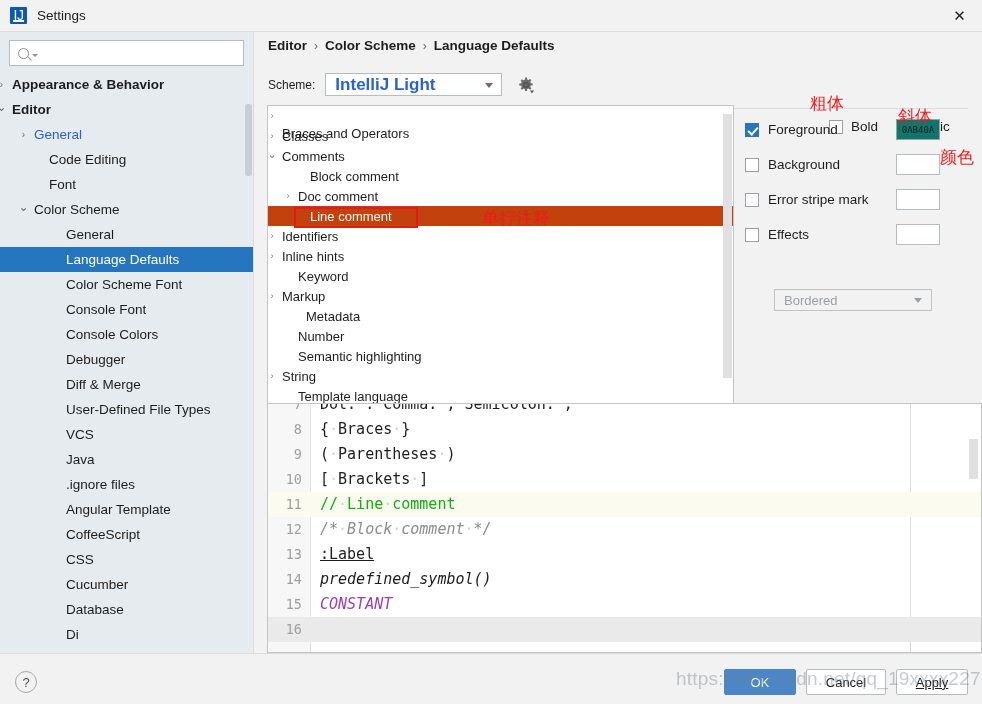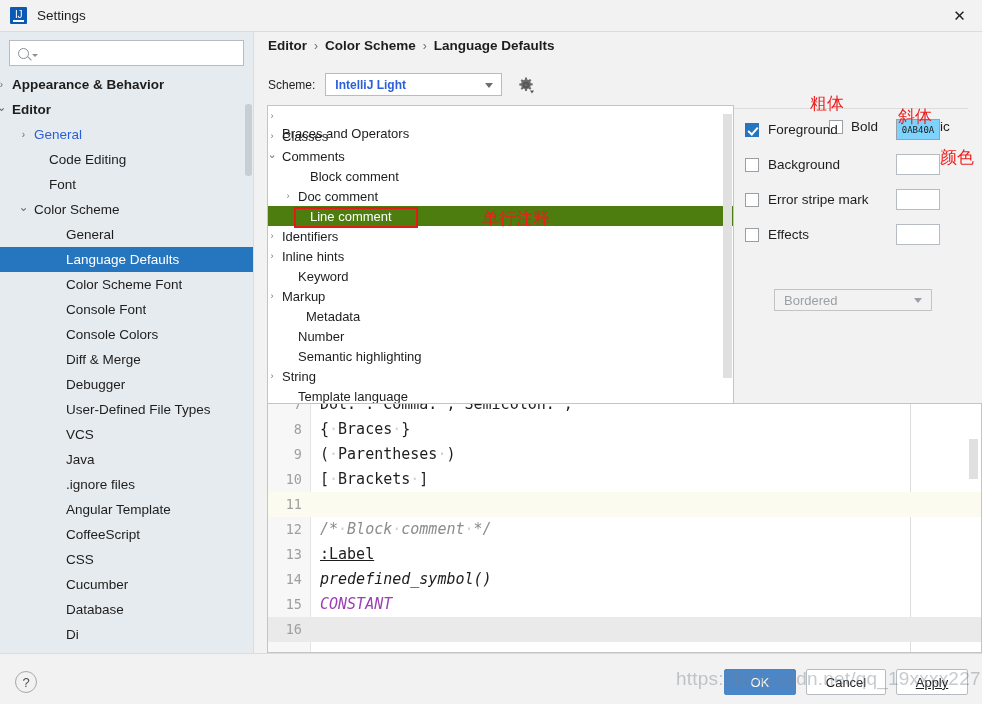--- a/index.html
+++ b/index.html
@@ -21,21 +21,21 @@
     display:flex; align-items:center;
   }
   #app-icon {
     width:17px; height:17px; margin-left:10px; margin-right:10px;
     background:#0a5ab5; border-radius:1px;
     display:flex; align-items:center; justify-content:center;
     position:relative;
   }
   #app-icon .ij {
     font-family:"Liberation Sans", sans-serif;
-    font-size:10px; font-weight:normal; color:#ffffff; letter-spacing:-0.5px;
+    font-size:14px; font-weight:normal; color:#ffffff; letter-spacing:-0.5px;
     line-height:1; margin-top:-2px;
   }
   #app-icon .bar { position:absolute; bottom:2px; left:3px; right:3px; height:2px; background:#fff; }
   #win-title { font-size:13.5px; color:#1d1d1d; }
   #close-btn {
     position:absolute; right:0; top:0; width:45px; height:31px;
     display:flex; align-items:center; justify-content:center;
     font-size:15px; color:#202020; cursor:default;
   }
   #titlebar-sep { position:absolute; left:0; top:31px; width:982px; height:1px; background:#dcdcdc; }
@@ -97,21 +97,21 @@
   }
   #breadcrumb .sep { font-weight:normal; color:#6e6e6e; font-size:12px; }
 
   #scheme-row { position:absolute; left:14px; top:41px; display:flex; align-items:center; }
   #scheme-label { font-size:12px; color:#1d1d1d; margin-right:10px; }
   #scheme-combo {
     width:177px; height:23px; background:#ffffff; border:1px solid #b6bcc2;
     display:flex; align-items:center; position:relative;
   }
   #scheme-combo .val {
-    font-size:12px; font-weight:bold; color:#2b5fd9; padding-left:9px;
+    font-size:17px; font-weight:bold; color:#2b5fd9; padding-left:9px;
   }
   #scheme-combo .dd {
     position:absolute; right:8px; top:9px;
     width:0;height:0;border-left:4.5px solid transparent;border-right:4.5px solid transparent;
     border-top:5px solid #6e6e6e;
   }
   #gear-btn {
     margin-left:15px; width:18px; height:18px; position:relative; cursor:default;
   }
   #gear-btn svg { display:block; }
@@ -119,21 +119,21 @@
 
   
   #attr-panel {
     position:absolute; left:267px; top:105px; width:467px; height:300px;
     background:#ffffff; border:1px solid #c4c4c4; overflow:hidden;
   }
   .anode {
     height:20px; display:flex; align-items:center; font-size:13px; color:#1d1d1d;
     white-space:nowrap; position:relative;
   }
-  .anode.sel { background:#4d7c0f; color:#ffffff; }
+  .anode.sel { background:#c2410c; color:#ffffff; }
   .anode .arr { width:16px; flex:none; text-align:center; font-size:9px; color:#767676; line-height:1; }
   #attr-scroll { position:absolute; right:1px; top:8px; width:9px; height:282px; }
   #attr-thumb { position:absolute; left:0; top:0; width:9px; height:264px; background:#e0e0e0; }
 
   
   #linecomment-box {
     position:absolute; left:294px; top:207px; width:124px; height:21px;
     border:2px solid #e61919; pointer-events:none;
   }
 
@@ -299,25 +299,25 @@
       <div class="tnode">
         <span class="arrow" style="margin-left: 49px;"></span>
         <span class="lbl" style="margin-left: 4px;">Console Font</span>
       </div>
       <div class="tnode">
         <span class="arrow" style="margin-left: 49px;"></span>
         <span class="lbl" style="margin-left: 4px;">Console Colors</span>
       </div>
       <div class="tnode">
         <span class="arrow" style="margin-left: 49px;"></span>
+        <span class="lbl" style="margin-left: 4px;">Debugger</span>
+      </div>
+      <div class="tnode">
+        <span class="arrow" style="margin-left: 49px;"></span>
         <span class="lbl" style="margin-left: 4px;">Diff &amp; Merge</span>
-      </div>
-      <div class="tnode">
-        <span class="arrow" style="margin-left: 49px;"></span>
-        <span class="lbl" style="margin-left: 4px;">Debugger</span>
       </div>
       <div class="tnode">
         <span class="arrow" style="margin-left: 49px;"></span>
         <span class="lbl" style="margin-left: 4px;">User-Defined File Types</span>
       </div>
       <div class="tnode">
         <span class="arrow" style="margin-left: 49px;"></span>
         <span class="lbl" style="margin-left: 4px;">VCS</span>
       </div>
       <div class="tnode">
@@ -463,21 +463,21 @@
   <div class="grp" style="margin-left:22px;">
     <span class="cbx"></span>
     <span class="opt-label">Italic</span>
   </div>
 </div>
 
 <div id="options">
   <div class="opt-row">
     <span class="cbx on"></span>
     <span class="opt-label" style="width:128px;">Foreground</span>
-    <span class="swatch-box filled" id="fg-swatch" style="background: #7dd3fc;">0AB40A</span>
+    <span class="swatch-box filled" id="fg-swatch" style="background: #0f766e;">0AB40A</span>
   </div>
   <div class="opt-row">
     <span class="cbx"></span>
     <span class="opt-label" style="width:128px;">Background</span>
     <span class="swatch-box"></span>
   </div>
   <div class="opt-row">
     <span class="cbx"></span>
     <span class="opt-label" style="width:128px;">Error stripe mark</span>
     <span class="swatch-box"></span>
@@ -496,21 +496,21 @@
 
 <div id="preview">
   <div id="gutter"></div>
   <div id="gutter-line"></div>
   <div id="margin-guide"></div>
   <div id="pv-lines">
       <div class="cline" style="top: -12px;"><span class="ln">7</span><span class="code"><span>Dot:</span><span class="dot"> </span><span>.</span><span class="dot"> </span><span>Comma:</span><span class="dot"> </span><span>,</span><span class="dot"> </span><span>Semicolon:</span><span class="dot"> </span><span>;</span></span></div>
       <div class="cline" style="top: 13px;"><span class="ln">8</span><span class="code"><span>{</span><span class="dot">·</span><span>Braces</span><span class="dot">·</span><span>}</span></span></div>
       <div class="cline" style="top: 38px;"><span class="ln">9</span><span class="code"><span>(</span><span class="dot">·</span><span>Parentheses</span><span class="dot">·</span><span>)</span></span></div>
       <div class="cline" style="top: 63px;"><span class="ln">10</span><span class="code"><span>[</span><span class="dot">·</span><span>Brackets</span><span class="dot">·</span><span>]</span></span></div>
-      <div class="cline hl" style="top: 88px;"><span class="ln">11</span></div>
+      <div class="cline hl" style="top: 88px;"><span class="ln">11</span><span class="code"><span class="tok-green">//</span><span class="dot">·</span><span class="tok-green">Line</span><span class="dot">·</span><span class="tok-green">comment</span></span></div>
       <div class="cline" style="top: 113px;"><span class="ln">12</span><span class="code"><span class="tok-gray-i">/*</span><span class="dot">·</span><span class="tok-gray-i">Block</span><span class="dot">·</span><span class="tok-gray-i">comment</span><span class="dot">·</span><span class="tok-gray-i">*/</span></span></div>
       <div class="cline" style="top: 138px;"><span class="ln">13</span><span class="code"><span class="tok-under">:Label</span></span></div>
       <div class="cline" style="top: 163px;"><span class="ln">14</span><span class="code"><span class="tok-ital">predefined_symbol()</span></span></div>
       <div class="cline" style="top: 188px;"><span class="ln">15</span><span class="code"><span class="tok-purple-i">CONSTANT</span></span></div>
       <div class="cline hl2" style="top: 213px;"><span class="ln">16</span></div>
     </div>
   <div id="pv-thumb"></div>
 </div>
 
 <div id="bottom">

